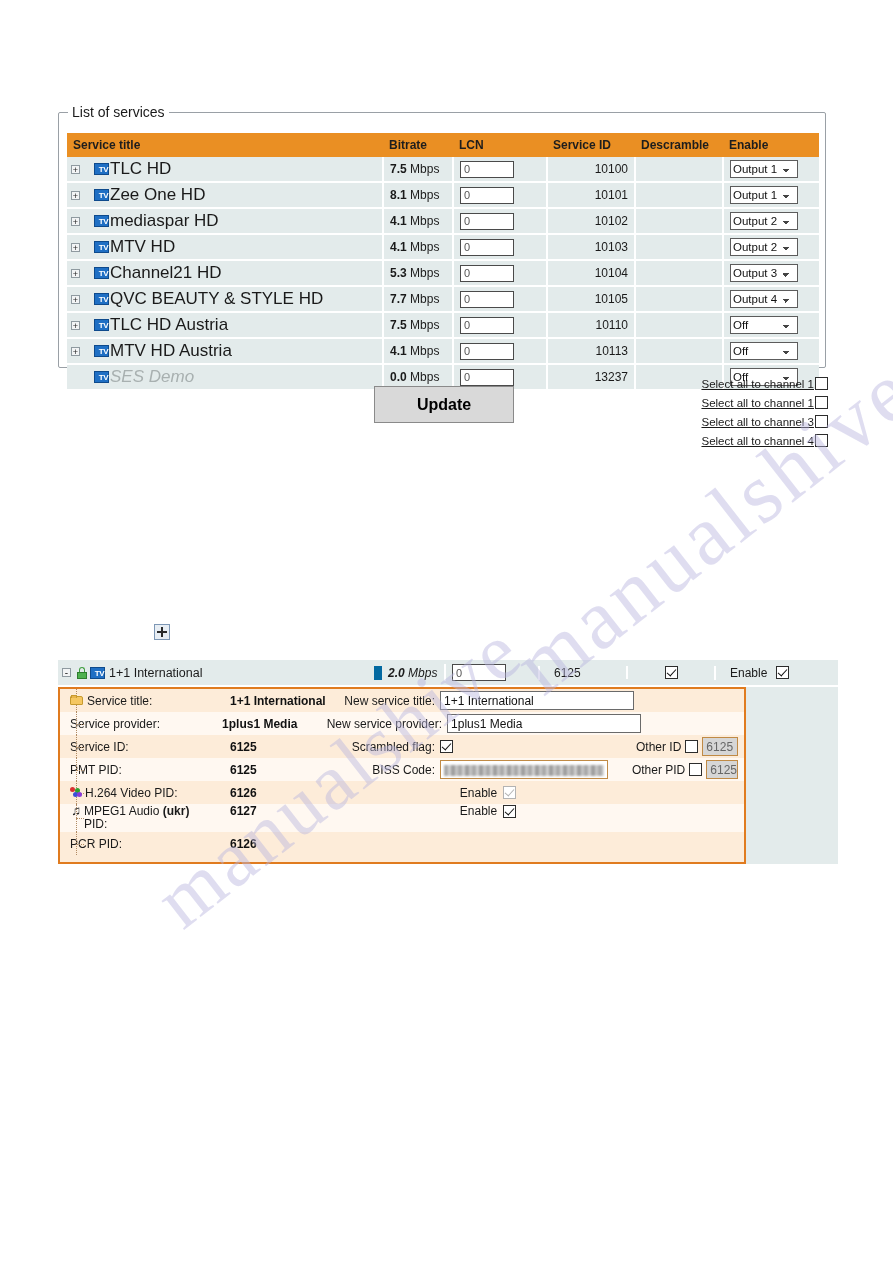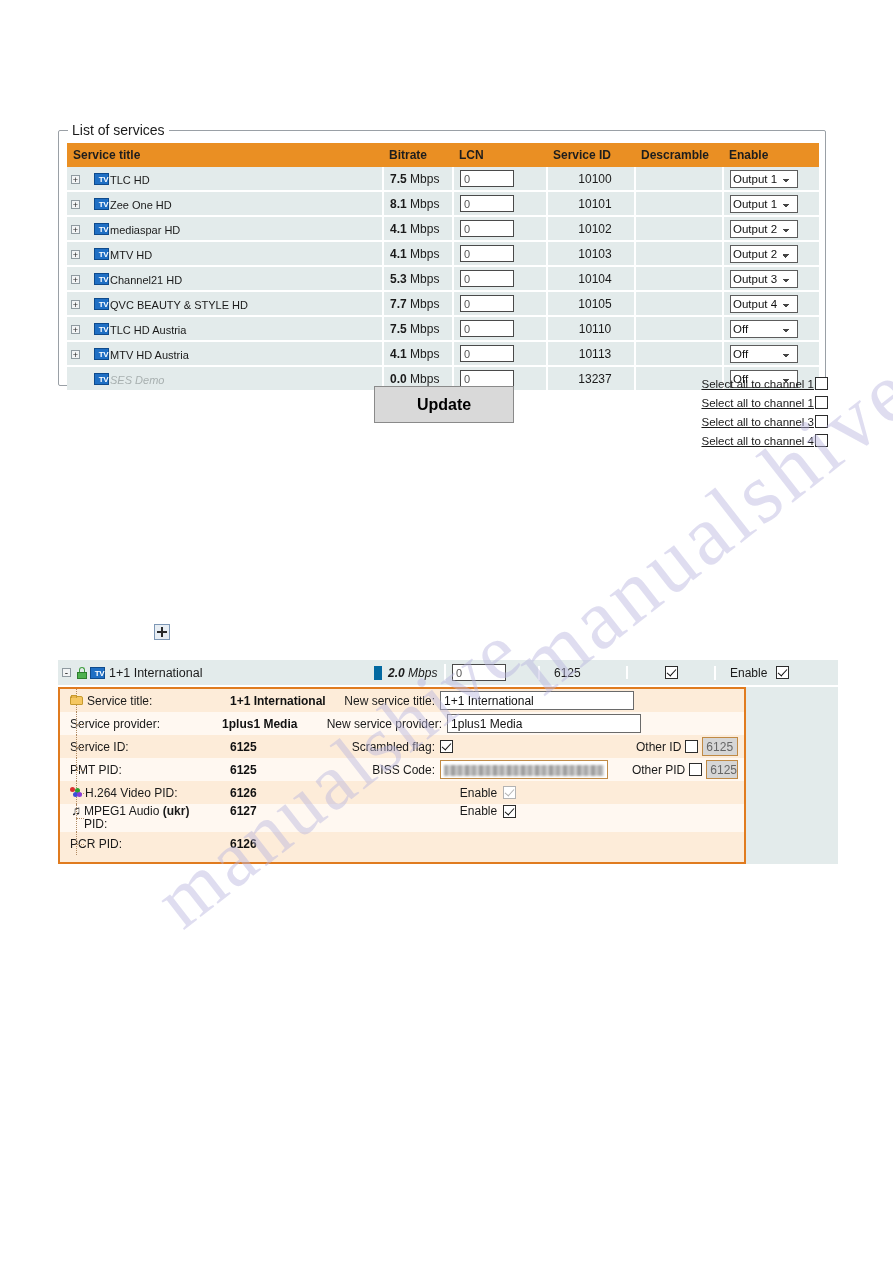--- a/index.html
+++ b/index.html
@@ -43,38 +43,37 @@
     position: absolute;
     left: 58px;
     top: 112px;
     width: 768px;
     height: 256px;
     border: 1px solid #9aa0a6;
     border-radius: 2px;
     box-sizing: border-box;
     background: transparent;
     z-index: 2;
-    margin-top: 18px;
   }
   .fieldset-legend {
     position: absolute;
     left: 9px;
     top: -9px;
     background: #ffffff;
     padding: 0 4px;
     font-size: 14px;
     color: #1a1a1a;
     font-family: "Liberation Sans", sans-serif;
   }
 
   
   .svc-table {
     position: absolute;
     left: 8px;
-    top: 12px;
+    top: 20px;
     width: 752px;
     border-collapse: collapse;
     table-layout: fixed;
     background: #e3ebeb;
   }
   .svc-table th {
     background: #ea8f23;
     color: #1d1d1d;
     font-size: 12px;
     font-weight: bold;
@@ -100,21 +99,21 @@
   .col-title  { width: 316px; }
   .col-rate   { width: 70px; }
   .col-lcn    { width: 94px; }
   .col-sid    { width: 88px; }
   .col-descr  { width: 88px; }
   .col-enable { width: 96px; }
 
   .cell-title { padding-left: 4px !important; }
   .cell-rate  { text-align: left; font-weight: bold; font-size: 12px; }
   .cell-rate .unit { font-weight: normal; }
-  .cell-sid   { text-align: center; padding-left: 14px !important; }
+  .cell-sid   { text-align: right; padding-left: 14px !important; }
 
   
   .expand-box {
     display: inline-block;
     width: 9px;
     height: 9px;
     line-height: 8px;
     text-align: center;
     border: 1px solid #8f9aa0;
     background: #f2f4f5;
@@ -139,21 +138,21 @@
     font-size: 8px;
     font-weight: bold;
     line-height: 11px;
     text-align: right;
     letter-spacing: -0.5px;
     vertical-align: middle;
     box-sizing: border-box;
     margin-right: 1px;
     font-family: "Liberation Sans", sans-serif;
   }
-  .svc-name { vertical-align: middle; font-size: 11px; }
+  .svc-name { vertical-align: middle; font-size: 17px; }
   .svc-name.dim { color: #a8b0b0; font-style: italic; }
 
   
   .lcn-input {
     width: 54px;
     height: 17px;
     border: 1px solid #4a4a4a;
     background: #ffffff;
     font-size: 11px;
     font-family: "Liberation Sans", sans-serif;

